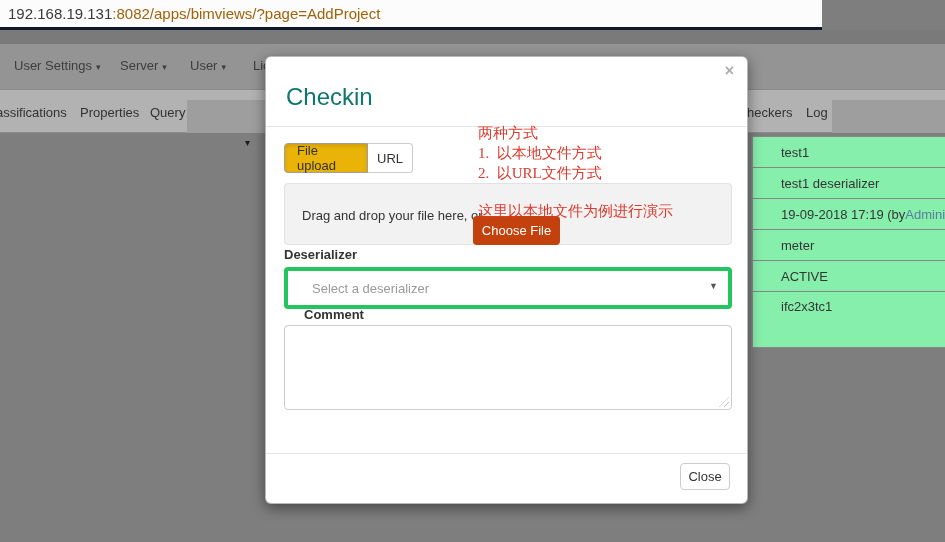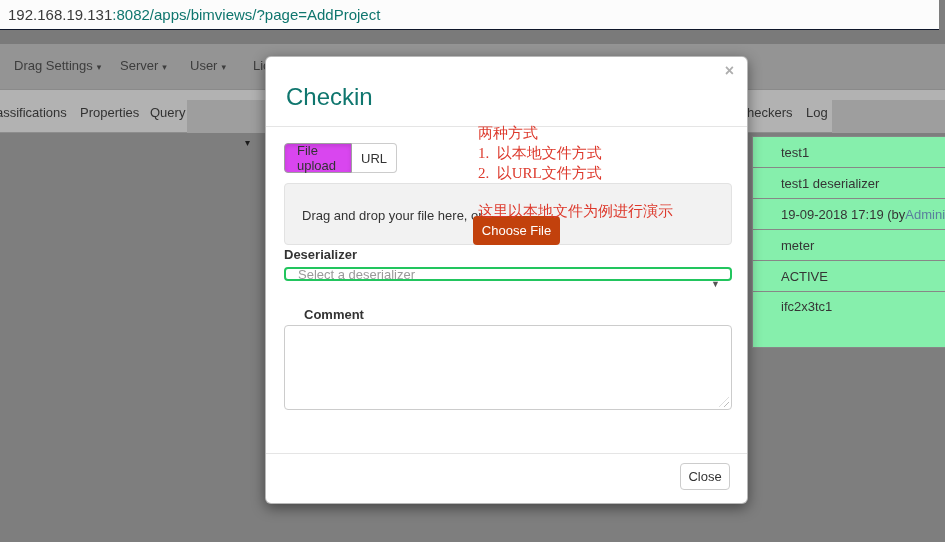--- a/index.html
+++ b/index.html
@@ -1,22 +1,22 @@
 <!DOCTYPE html>
 <html><head>
 <meta charset="utf-8">
 <style>
   * { margin:0; padding:0; box-sizing:border-box; }
   html,body { width:945px; height:542px; overflow:hidden; font-family:"Liberation Sans", sans-serif; }
   #stage { position:relative; width:945px; height:542px; background:#7e7e7e; }
 
   
-  .urlbar { position:absolute; left:0; top:0; width:939px; height:30px; background:#fcfcfc; border-bottom:1px solid #0f172a; display:flex; align-items:center; padding-left:8px; font-size:15px; }
+  .urlbar { position:absolute; left:0; top:0; width:822px; height:30px; background:#fcfcfc; border-bottom:3px solid #0f172a; display:flex; align-items:center; padding-left:8px; font-size:15px; }
   .urlbar .host { color:#3a3a3a; }
-  .urlbar .rest { color:#0f766e; }
+  .urlbar .rest { color:#a16207; }
 
   
   .topstrip { position:absolute; left:0; top:30px; width:945px; height:14px; background:#7a7a7a; }
   .navband  { position:absolute; left:0; top:44px; width:945px; height:46px; background:#949494; border-bottom:1px solid #8a8a8a; }
   .navband .nav-item { position:absolute; top:14px; font-size:13px; color:#3d3d3d; cursor:pointer; white-space:nowrap; }
   .caret { display:inline-block; font-size:9px; margin-left:4px; color:#3d3d3d; }
 
   .tabrow { position:absolute; left:0; top:90px; width:945px; height:43px; background:#b2b2b2; border-bottom:1px solid #8d8d8d; }
   .tabrow .tab { position:absolute; top:15px; font-size:13px; color:#323232; cursor:pointer; white-space:nowrap; }
   .dark-seg { position:absolute; top:10px; height:33px; background:#9e9e9e; }
@@ -30,29 +30,29 @@
   .trow .tlink { color:#5a7e9d; }
 
   
   .modal { position:absolute; left:265px; top:56px; width:483px; height:448px; background:#ffffff; border:1px solid rgba(0,0,0,.28); border-radius:6px; box-shadow:0 4px 14px rgba(0,0,0,.45); }
   .modal-close { position:absolute; right:13px; top:6px; font-size:16px; font-weight:bold; color:#aeaeae; cursor:pointer; line-height:1; }
   .modal-title { position:absolute; left:20px; top:26px; font-size:24px; color:#0f766e; }
   .modal-hdiv { position:absolute; left:0; top:69px; width:100%; border-top:1px solid #e5e5e5; }
 
   .seg-tabs { position:absolute; left:18px; top:86px; height:30px; display:flex; }
   .seg-btn { height:30px; display:flex; align-items:center; justify-content:center; font-size:13px; color:#333; cursor:pointer; padding:0 12px; }
-  .seg-btn.active { background:#d946ef; border:1px solid #9f9f9f; border-radius:4px 0 0 4px; box-shadow:inset 0 2px 4px rgba(0,0,0,.12); width:68px; }
+  .seg-btn.active { background:#eab308; border:1px solid #9f9f9f; border-radius:4px 0 0 4px; box-shadow:inset 0 2px 4px rgba(0,0,0,.12); width:84px; }
   .seg-btn.plain { background:#fff; border:1px solid #cccccc; border-left:none; border-radius:0 4px 4px 0; width:45px; }
 
   .dropzone { position:absolute; left:18px; top:126px; width:448px; height:62px; background:#f2f2f2; border:1px solid #e2e2e2; border-radius:4px; }
   .dz-text { position:absolute; left:17px; top:24px; font-size:13px; color:#333333; }
   .dz-btn { position:absolute; left:188px; top:12px; width:87px; height:29px; border:none; border-radius:4px; color:#ffffff; font-size:13px; font-family:"Liberation Sans", sans-serif; cursor:pointer; }
 
   .fld-label { position:absolute; left:18px; font-size:13px; font-weight:bold; color:#333333; }
-  .sel { position:absolute; left:18px; top:210px; width:448px; height:14px; border:2px solid #22c55e; border-radius:4px; background:#fff; display:flex; align-items:center; padding-left:12px; font-size:13px; color:#9a9a9a; cursor:pointer; }
+  .sel { position:absolute; left:18px; top:210px; width:448px; height:42px; border:4px solid #22c55e; border-radius:4px; background:#fff; display:flex; align-items:center; padding-left:24px; font-size:13px; color:#9a9a9a; cursor:pointer; }
   .sel-arrow { position:absolute; right:10px; top:10px; font-size:9px; color:#555555; }
 
   .cmt { position:absolute; left:18px; top:268px; width:448px; height:85px; border:1px solid #cccccc; border-radius:4px; background:#fff; }
   .resize-grip { position:absolute; right:2px; bottom:2px; width:10px; height:10px; background:repeating-linear-gradient(-45deg, transparent 0 3px, #bbbbbb 3px 4px); clip-path:polygon(100% 0, 100% 100%, 0 100%); }
 
   .modal-fdiv { position:absolute; left:0; top:396px; width:100%; border-top:1px solid #e5e5e5; }
   .close-btn { position:absolute; right:17px; top:406px; width:50px; height:27px; background:#ffffff; border:1px solid #cccccc; border-radius:4px; font-size:13px; color:#333333; font-family:"Liberation Sans", sans-serif; cursor:pointer; }
 
   
   .anno { position:absolute; font-family:"Liberation Serif", serif; font-size:15px; white-space:pre; z-index:20;margin-top:44px; }
@@ -63,21 +63,21 @@
 <div id="stage">
 
   <div class="urlbar">
     <span class="host">192.168.19.131</span>
       <span class="rest">:8082/apps/bimviews/?page=AddProject</span>
   </div>
 
   <div class="topstrip"></div>
 
   <div class="navband">
-    <div class="nav-item" style="left:14px;"><span>Drag Settings</span><span class="caret">▾</span></div>
+    <div class="nav-item" style="left:14px;"><span>User Settings</span><span class="caret">▾</span></div>
     <div class="nav-item" style="left:120px;"><span>Server</span><span class="caret">▾</span></div>
     <div class="nav-item" style="left:190px;"><span>User</span><span class="caret">▾</span></div>
     <div class="nav-item" style="left:253px;"><span>Lic</span></div>
   </div>
 
   <div class="tabrow">
     <div class="tab" style="left:-4px;">assifications</div>
     <div class="tab" style="left:80px;">Properties</div>
     <div class="tab" style="left:150px;">Query</div>
     <div class="dark-seg" style="left:187px; width:78px;"></div>

